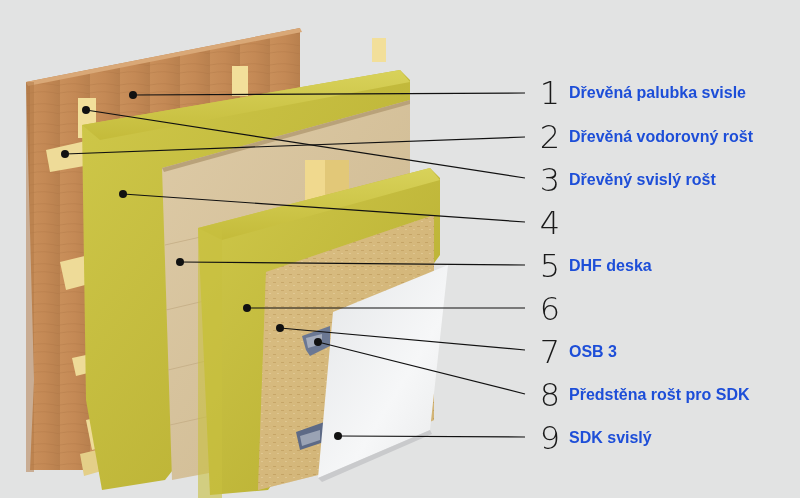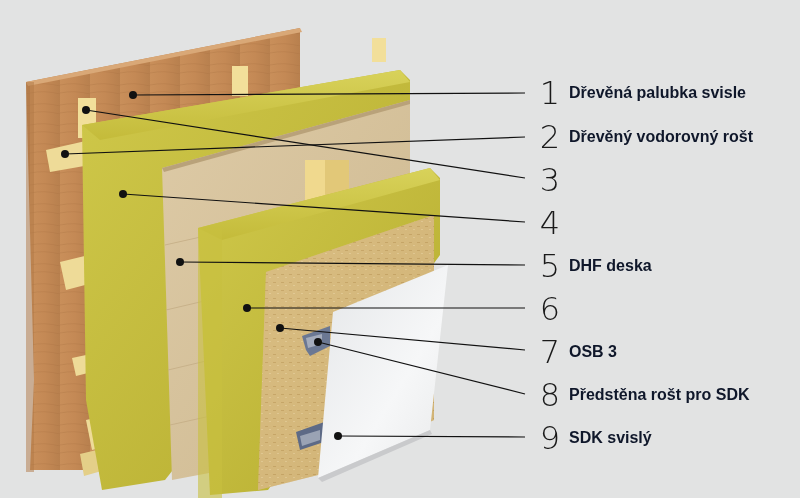--- a/index.html
+++ b/index.html
@@ -1,20 +1,20 @@
 <!DOCTYPE html>
 <html><head>
 <meta charset="utf-8">
 <style>
   html,body{margin:0;padding:0;}
   body{width:800px;height:498px;overflow:hidden;background:#e2e3e3;font-family:"Liberation Sans",sans-serif;position:relative;}
   #scene{position:absolute;left:0;top:0;width:800px;height:498px;}
   .label-row{position:absolute;left:535px;height:34px;display:flex;align-items:center;}
   .num{font-family:"DejaVu Sans",sans-serif;font-weight:300;font-size:32px;color:#1a1a1a;width:30px;text-align:center;line-height:34px;}
-  .txt{font-weight:bold;font-size:16px;color:#0f172a;margin-left:4px;white-space:nowrap;}
+  .txt{font-weight:bold;font-size:16px;color:#1d4ed8;margin-left:4px;white-space:nowrap;}
 </style>
 </head>
 <body>
 
 <svg id="scene" viewBox="0 0 800 498" xmlns="http://www.w3.org/2000/svg">
   <defs>
     <linearGradient id="gWood" x1="0" y1="0" x2="1" y2="0">
       <stop offset="0" stop-color="#c98f5a"></stop>
         <stop offset="0.5" stop-color="#c48955"></stop>
         <stop offset="1" stop-color="#b8804e"></stop>
@@ -138,24 +138,25 @@
     <circle cx="338" cy="436" r="4"></circle>
   </g>
 </svg>
 
 <div class="label-row" style="top:76px">
   <span class="num">1</span>
   <span class="txt">Dřevěná palubka svisle</span>
 </div>
 <div class="label-row" style="top:120px">
   <span class="num">2</span>
-  <span class="txt">Dřevěný vodorovný rošt</span>
+  <span class="txt">Dřevěná vodorovný rošt</span>
 </div>
 <div class="label-row" style="top:163px">
   <span class="num">3</span>
+  <span class="txt">Dřevěný svislý rošt</span>
 </div>
 <div class="label-row" style="top:206px">
   <span class="num">4</span>
 </div>
 <div class="label-row" style="top:249px">
   <span class="num">5</span>
   <span class="txt">DHF deska</span>
 </div>
 <div class="label-row" style="top:292px">
   <span class="num">6</span>

